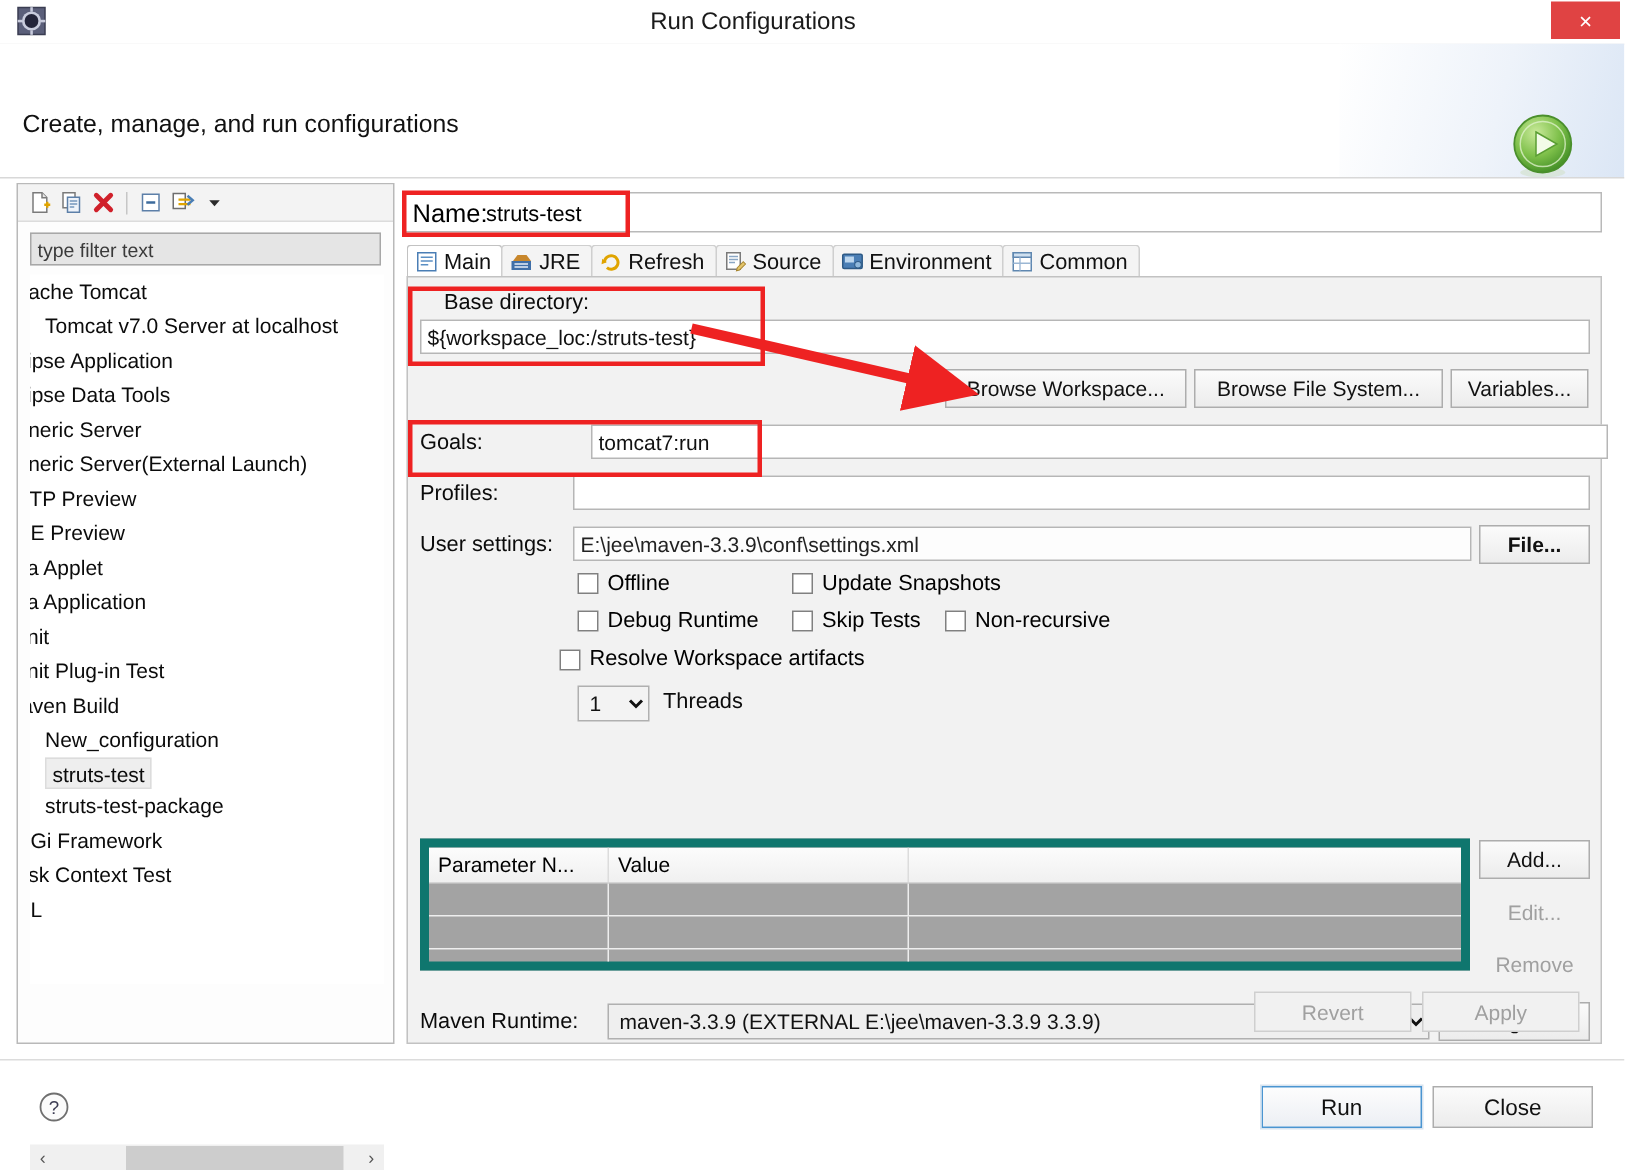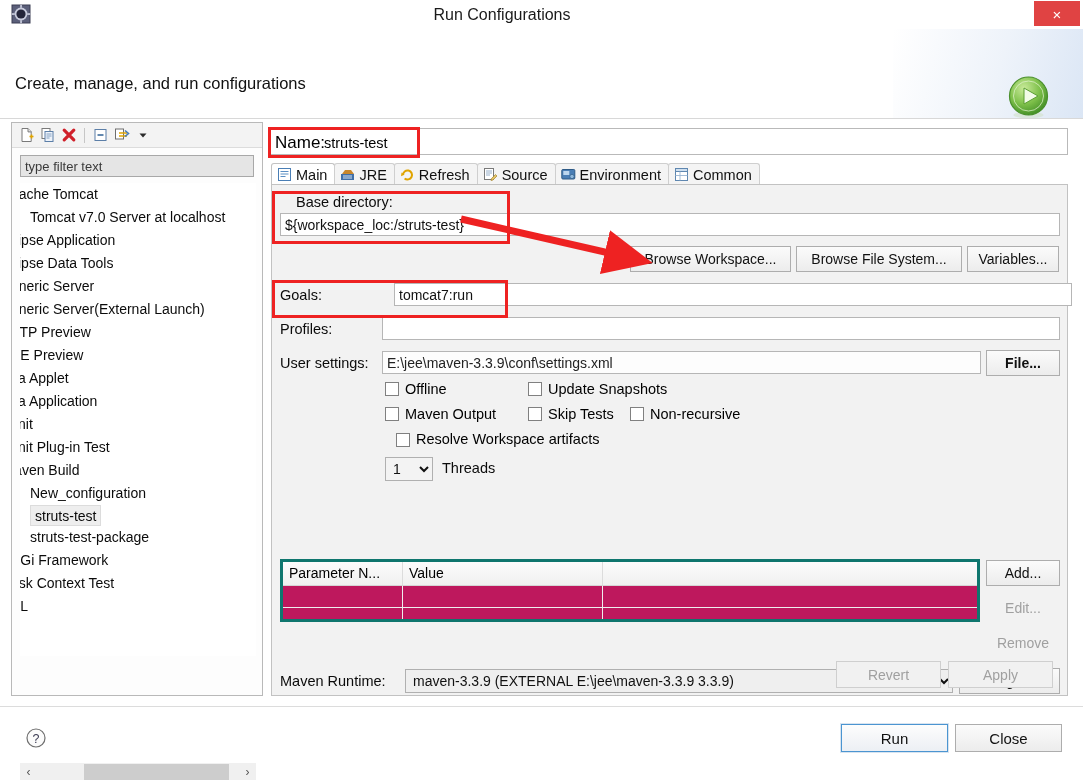--- a/index.html
+++ b/index.html
@@ -251,23 +251,23 @@
     margin-right: 6px;
     box-sizing: border-box;
     cursor: pointer;
     display: inline-block;
   }
   .cblabel { cursor: pointer; }
 
   
   #param-table {
     position: absolute; left: 8px; top: 374px;
-    width: 700px; height: 63px;
-    border: 3px solid #0f766e;
-    background: #be185d;
+    width: 700px; height: 88px;
+    border: 6px solid #0f766e;
+    background: #a3a3a3;
     box-sizing: border-box;
     overflow: hidden;
   }
   #param-table .thead {
     display: flex; height: 23px;
     background: linear-gradient(#fcfcfc,#f0f0f0);
     border-bottom: 1px solid #d5d5d5;
     font-size: 14px;
   }
   #param-table .th {
@@ -527,32 +527,32 @@
       <span class="cb"></span>
       <span class="cblabel">Offline</span>
     </div>
     <div class="cbrow" style="left:256px; top:196px;">
       <span class="cb"></span>
       <span class="cblabel">Update Snapshots</span>
     </div>
 
     <div class="cbrow" style="left:113px; top:221px;">
       <span class="cb"></span>
-      <span class="cblabel">Maven Output</span>
+      <span class="cblabel">Debug Runtime</span>
     </div>
     <div class="cbrow" style="left:256px; top:221px;">
       <span class="cb"></span>
       <span class="cblabel">Skip Tests</span>
     </div>
     <div class="cbrow" style="left:358px; top:221px;">
       <span class="cb"></span>
       <span class="cblabel">Non-recursive</span>
     </div>
 
-    <div class="cbrow" style="left:124px; top:246px;align-items:flex-end;">
+    <div class="cbrow" style="left:101px; top:246px;align-items:flex-end;">
       <span class="cb"></span>
       <span class="cblabel">Resolve Workspace artifacts</span>
     </div>
 
     <select class="combo" style="left:113px; top:272px; width:48px;"><option value="1">1</option><option value="2">2</option><option value="3">3</option><option value="4">4</option></select>
     <span class="fld-label" style="left:170px; top:275px;">Threads</span>
 
     <div id="param-table">
       <div class="thead">
         <div class="th c0">Parameter N...</div>

